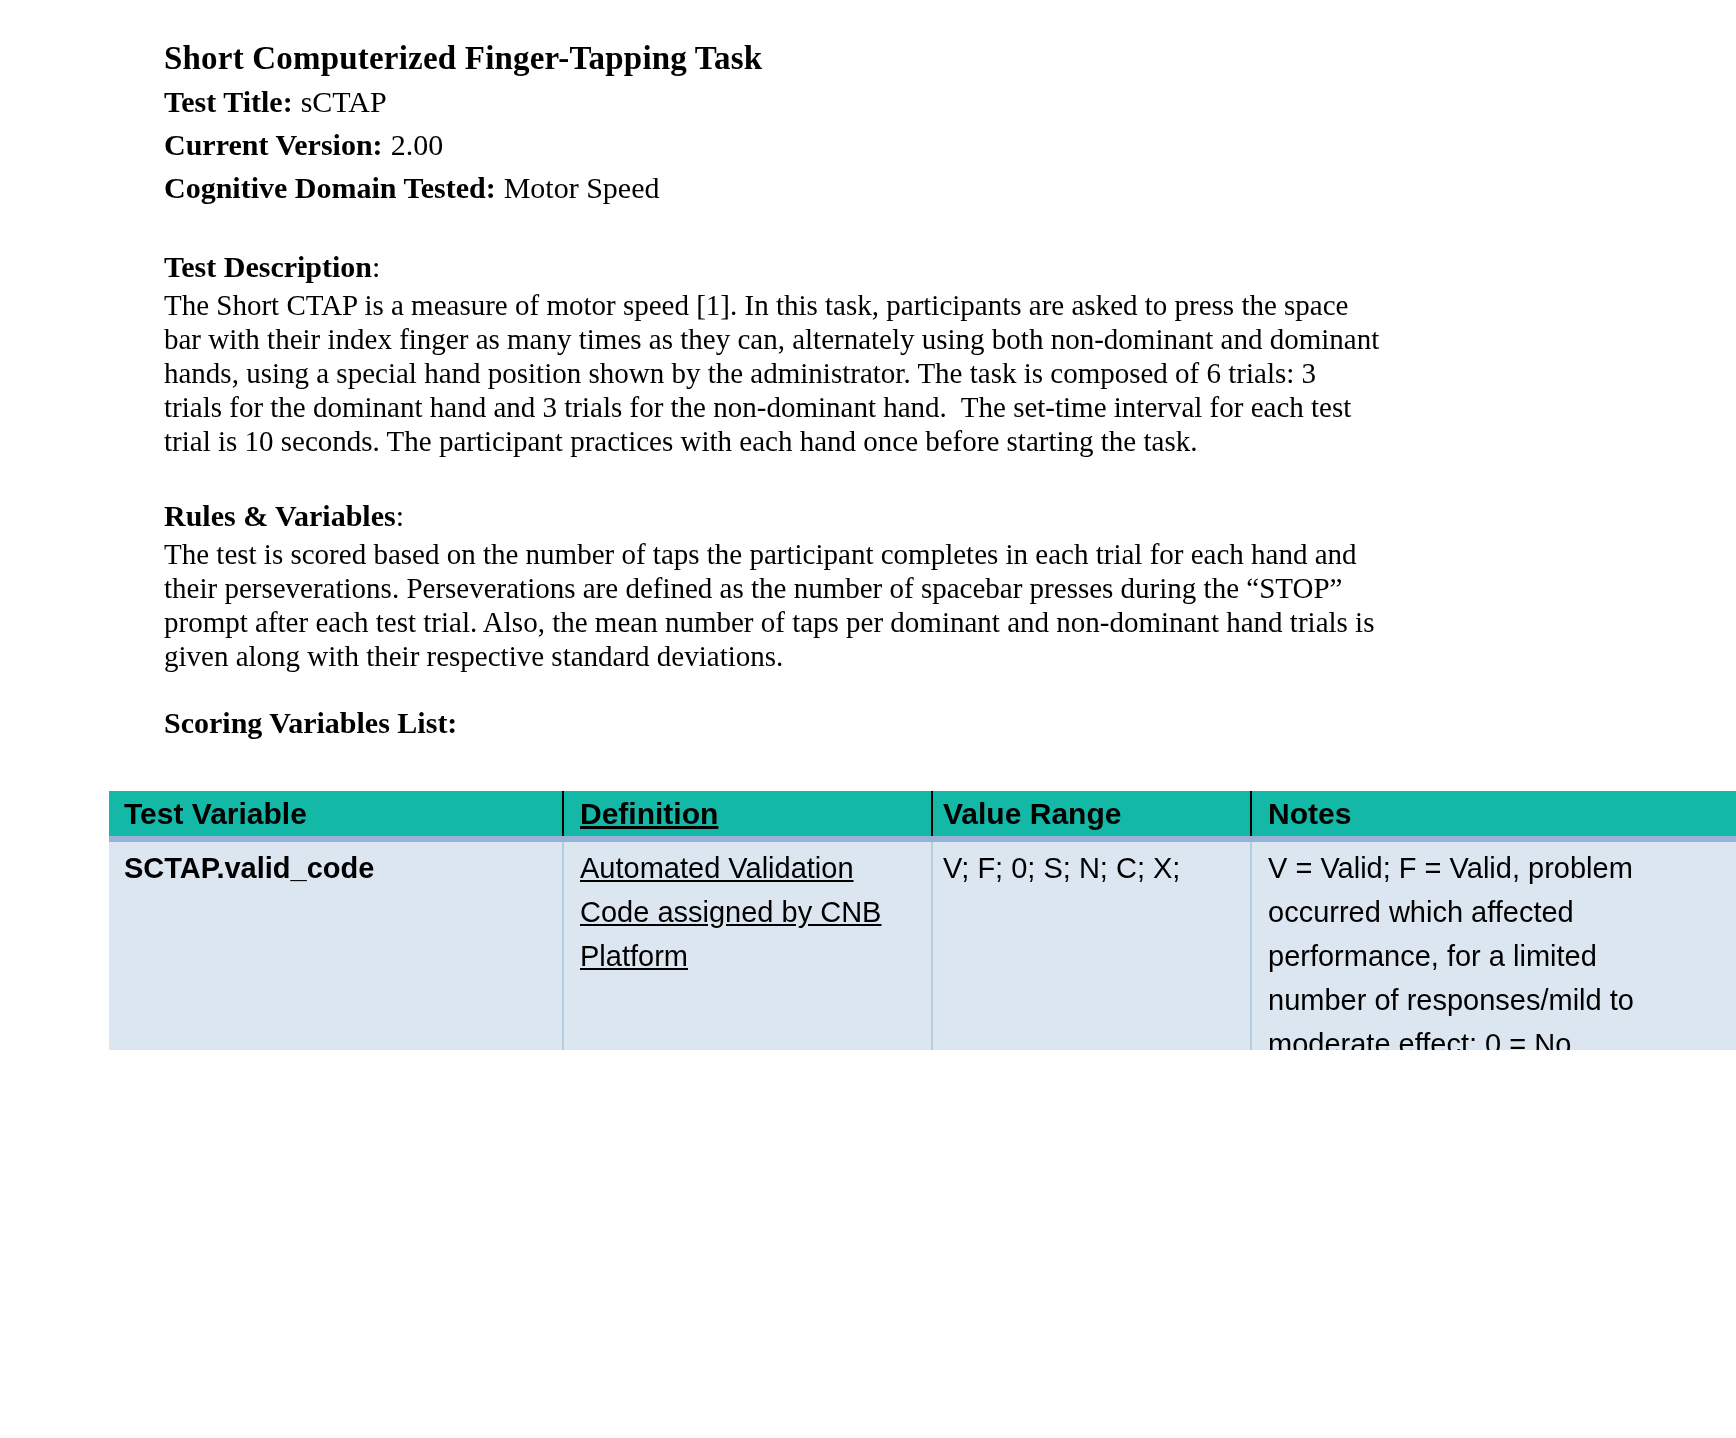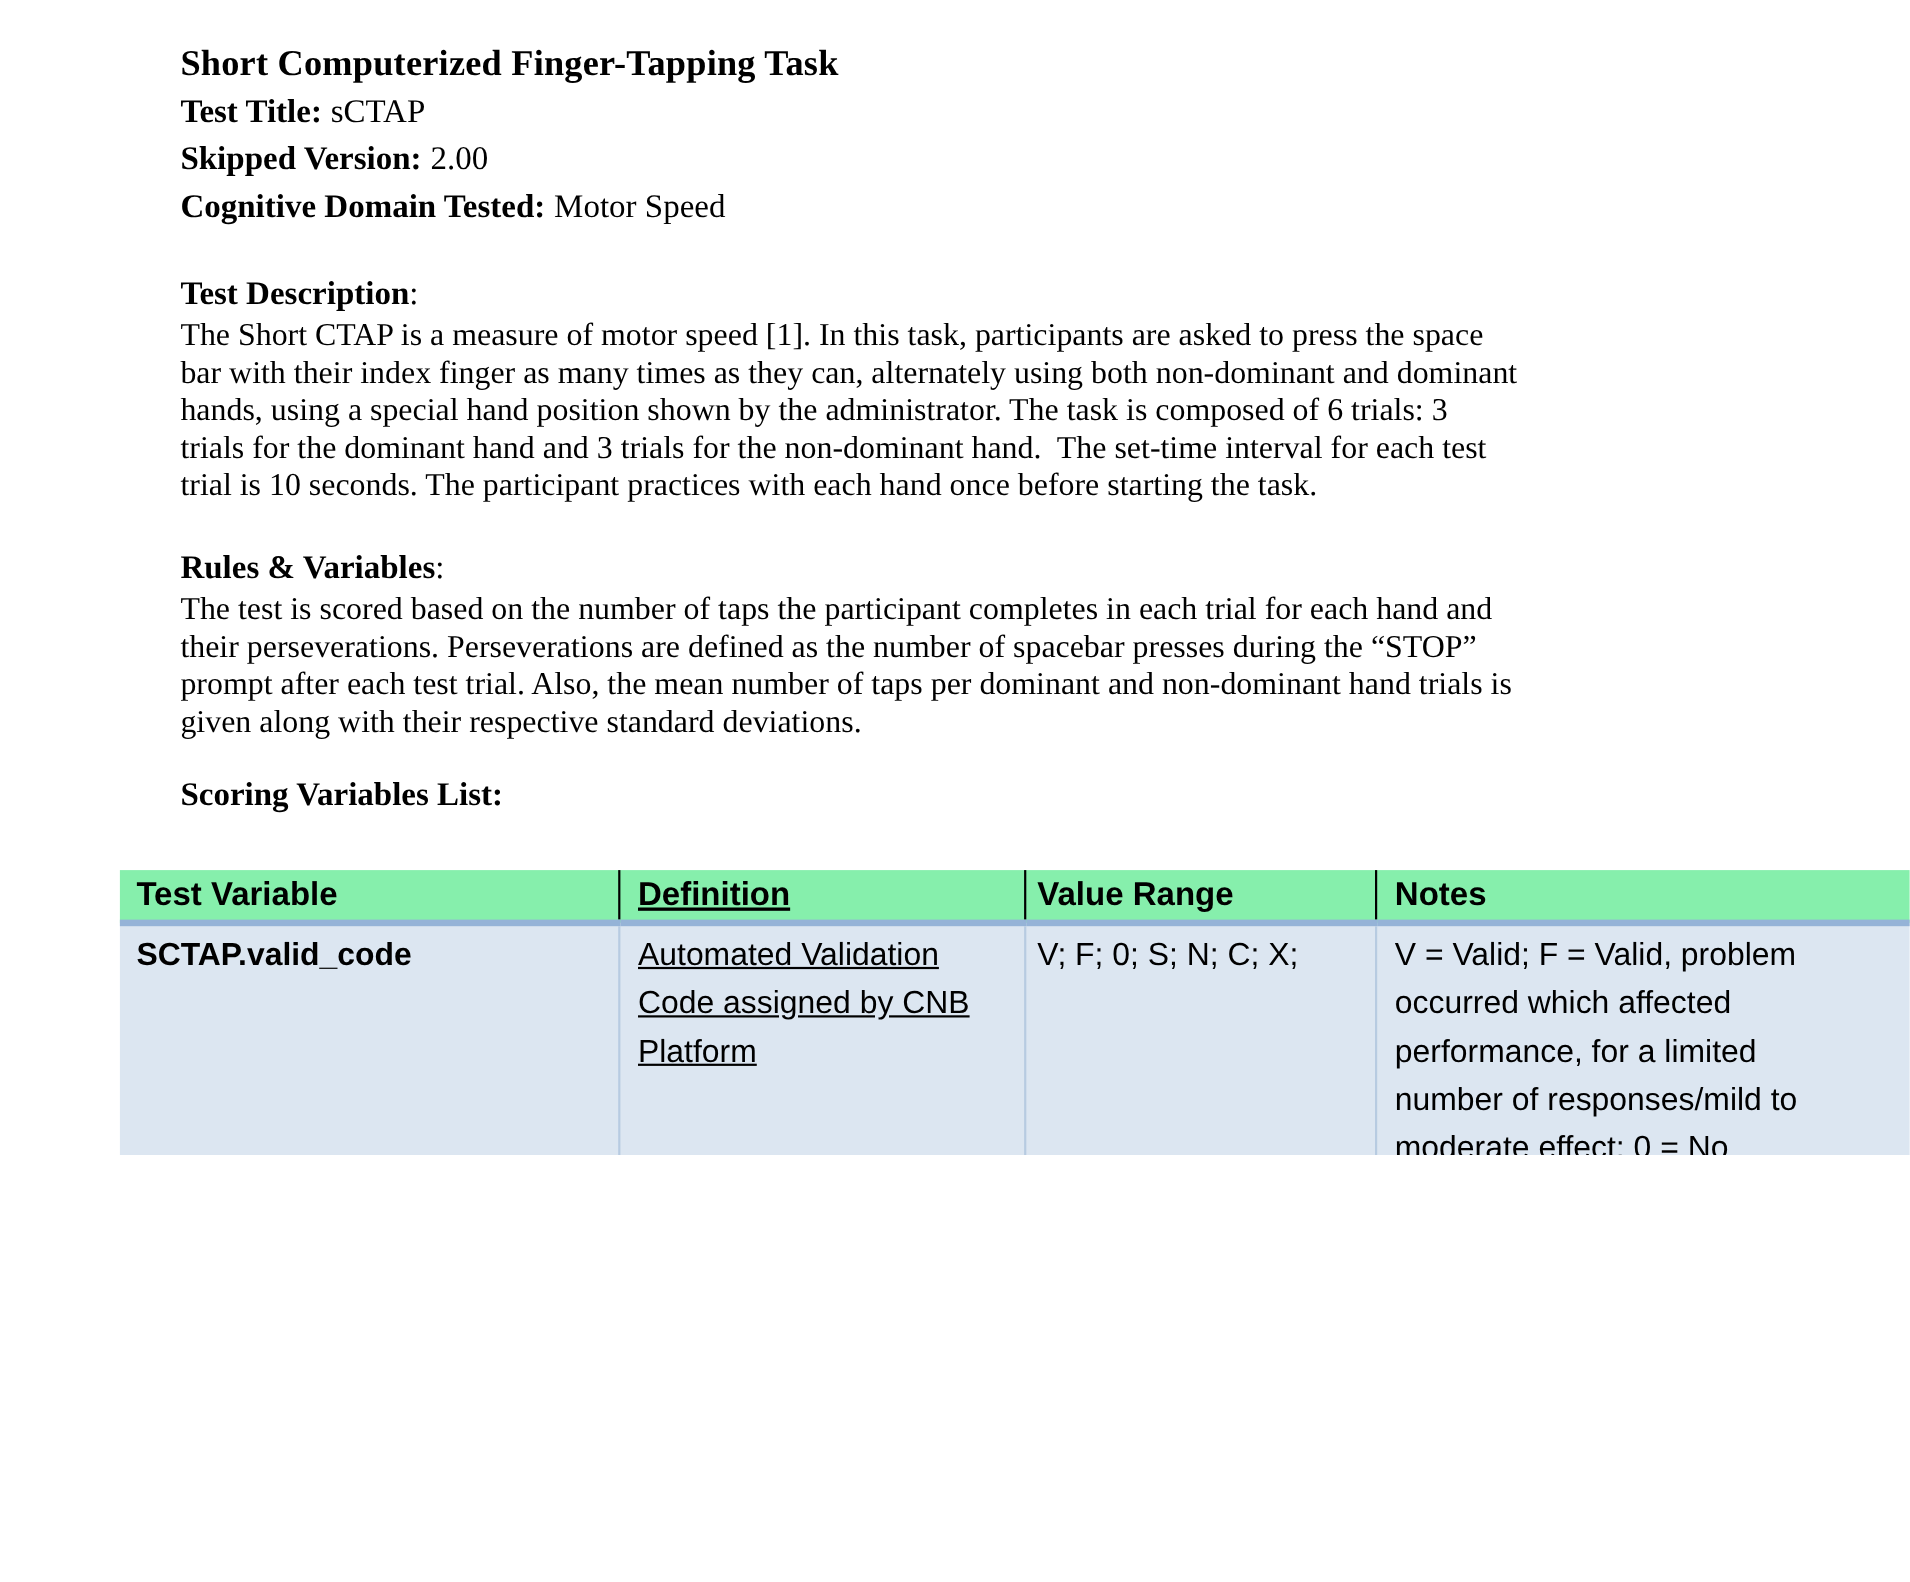--- a/index.html
+++ b/index.html
@@ -69,21 +69,21 @@
   table.vars col.c2 { width:369px; }
   table.vars col.c3 { width:319px; }
   table.vars col.c4 { width:531px; }
 
   table.vars th {
     height:45px;
     vertical-align:middle;
     text-align:left;
     font-weight:bold;
     font-size:30px;
-    background:#86efac;
+    background:#14b8a6;
     border-right:2px solid var(--hsep);
     border-bottom:6px solid var(--band);
   }
   table.vars th:last-child { border-right:none; }
 
   table.vars td {
     vertical-align:top;
     border-right:2px solid var(--vsep);
     border-bottom:2px solid var(--band);
     line-height:44px;
@@ -116,21 +116,21 @@
 
 <div class="page">
   <div class="content">
 
     <div class="doc-title">Short Computerized Finger-Tapping Task</div>
 
     <div class="meta-line">
       <span class="meta-label">Test Title:</span><span class="meta-value">sCTAP</span>
     </div>
     <div class="meta-line">
-      <span class="meta-label">Skipped Version:</span><span class="meta-value">2.00</span>
+      <span class="meta-label">Current Version:</span><span class="meta-value">2.00</span>
     </div>
     <div class="meta-line">
       <span class="meta-label">Cognitive Domain Tested:</span><span class="meta-value">Motor Speed</span>
     </div>
 
     <div class="section-heading">
       <span>Test Description</span><span class="heading-colon">:</span>
     </div>
     <div class="para">The Short CTAP is a measure of motor speed [1]. In this task, participants are asked to press the space
 bar with their index finger as many times as they can, alternately using both non-dominant and dominant

